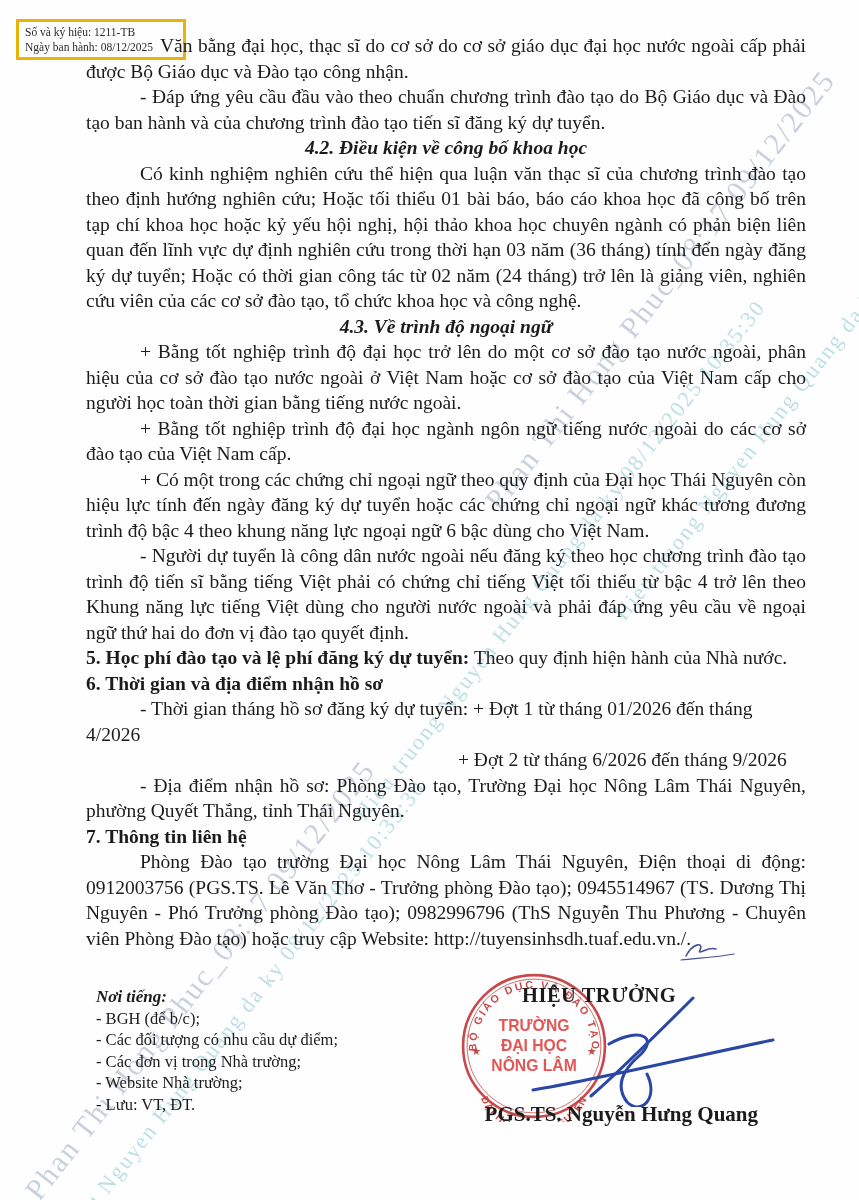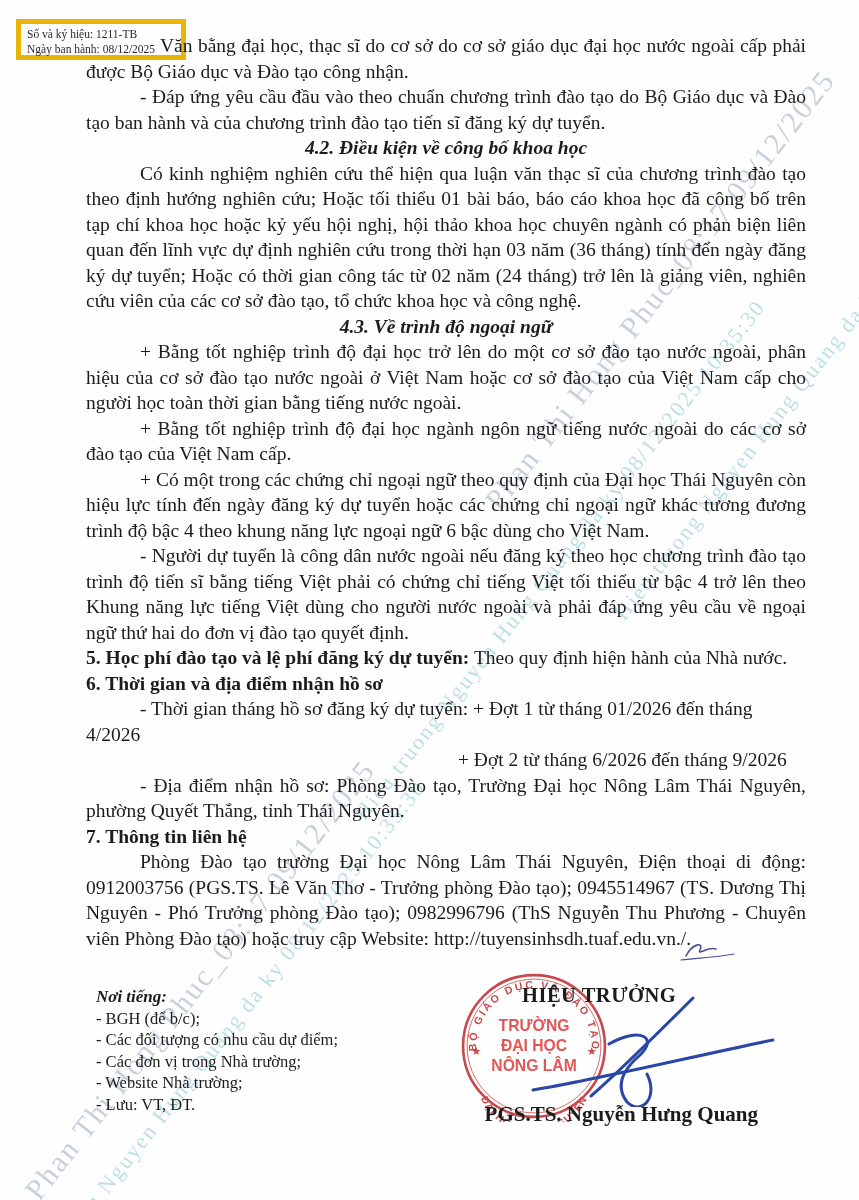--- a/index.html
+++ b/index.html
@@ -14,21 +14,21 @@
   .wm-gray{font-size:30px;color:rgba(128,146,176,0.42);}
   .wm-teal{font-size:22px;color:rgba(106,186,196,0.45);}
   .wm-g1{left:200px;top:980px;}
   .wm-g2{left:660px;top:290px;}
   .wm-t1{left:820px;top:360px;}
   .wm-t2{left:560px;top:560px;}
   .wm-t3{left:220px;top:1040px;}
   
   .meta-box{
     position:absolute;left:16px;top:19px;width:170px;height:41px;z-index:1;
-    border:5px solid #eab308;padding:3px 6px;box-sizing:border-box;
+    border:3px solid #eab308;padding:3px 6px;box-sizing:border-box;
     font-size:11.5px;line-height:15px;color:#2a2a2a;
   }
   
   .body-text{
     position:absolute;left:86px;top:33px;width:720px;z-index:2;
     font-size:19.5px;line-height:25.5px;text-align:justify;
   }
   .body-text p{margin:0;}
   .ind{text-indent:54px;}
   .ind-lg{text-indent:74px;}

